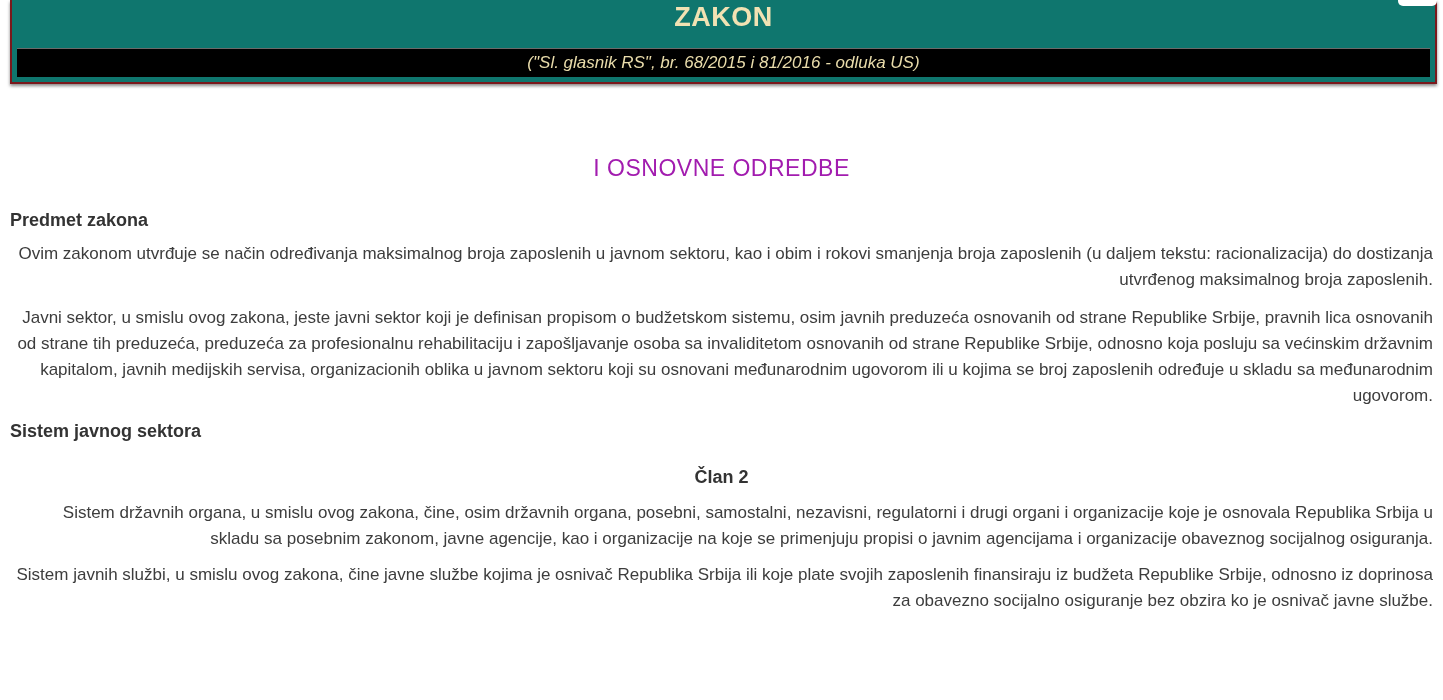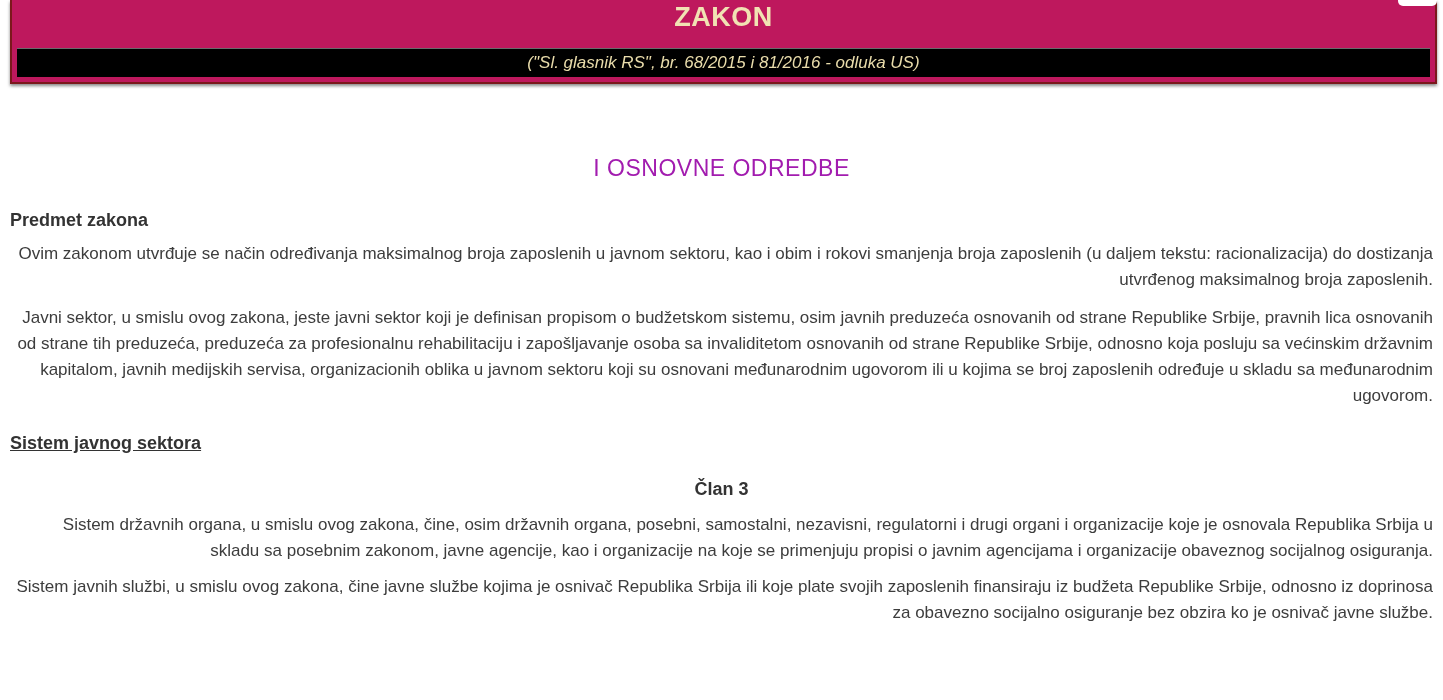--- a/index.html
+++ b/index.html
@@ -15,21 +15,21 @@
     position: relative;
     width: 1443px;
     height: 700px;
   }
   
   .law-header {
     position: absolute;
     left: 10px;
     top: 0;
     width: 1423px;
-    background: #be185d;
+    background: #0f766e;
     border: 2px solid #7b181c;
     border-top: none;
     box-shadow: 0 2px 3px rgba(40, 40, 40, 0.55);
     text-align: center;
   }
   .law-title {
     margin-top: 2px;
     font-size: 27px;
     font-weight: bold;
     color: #f1e2b3;
@@ -88,21 +88,21 @@
     line-height: 26px;
     letter-spacing: 0.5px;
   }
   .subheading {
     margin: 29px 0 0 0;
     font-size: 18px;
     font-weight: bold;
     color: #333333;
     line-height: 21px;
   }
-  .subheading.second { margin-top: 24px; text-decoration: underline; }
+  .subheading.second { margin-top: 12px; }
   .article-heading {
     margin: 26px 0 0 0;
     text-align: center;
     font-size: 18px;
     font-weight: bold;
     color: #333333;
     line-height: 21px;
   }
   .article-heading.second { margin-top: 25px; }
   .law-body p {
@@ -134,21 +134,21 @@
 
     <h2 class="subheading">Predmet zakona</h2>
 
 
     <p class="p-first">Ovim zakonom utvrđuje se način određivanja maksimalnog broja zaposlenih u javnom sektoru, kao i obim i rokovi smanjenja broja zaposlenih (u daljem tekstu: racionalizacija) do dostizanja utvrđenog maksimalnog broja zaposlenih.</p>
 
     <p>Javni sektor, u smislu ovog zakona, jeste javni sektor koji je definisan propisom o budžetskom sistemu, osim javnih preduzeća osnovanih od strane Republike Srbije, pravnih lica osnovanih od strane tih preduzeća, preduzeća za profesionalnu rehabilitaciju i zapošljavanje osoba sa invaliditetom osnovanih od strane Republike Srbije, odnosno koja posluju sa većinskim državnim kapitalom, javnih medijskih servisa, organizacionih oblika u javnom sektoru koji su osnovani međunarodnim ugovorom ili u kojima se broj zaposlenih određuje u skladu sa međunarodnim ugovorom.</p>
 
     <h2 class="subheading second">Sistem javnog sektora</h2>
 
-    <h3 class="article-heading second">Član 3</h3>
+    <h3 class="article-heading second">Član 2</h3>
 
 
     <p>Sistem državnih organa, u smislu ovog zakona, čine, osim državnih organa, posebni, samostalni, nezavisni, regulatorni i drugi organi i organizacije koje je osnovala Republika Srbija u skladu sa posebnim zakonom, javne agencije, kao i organizacije na koje se primenjuju propisi o javnim agencijama i organizacije obaveznog socijalnog osiguranja.</p>
 
     <p class="p-first">Sistem javnih službi, u smislu ovog zakona, čine javne službe kojima je osnivač Republika Srbija ili koje plate svojih zaposlenih finansiraju iz budžeta Republike Srbije, odnosno iz doprinosa za obavezno socijalno osiguranje bez obzira ko je osnivač javne službe.</p>
   </main>
 
 </div>
 
 </body></html>

